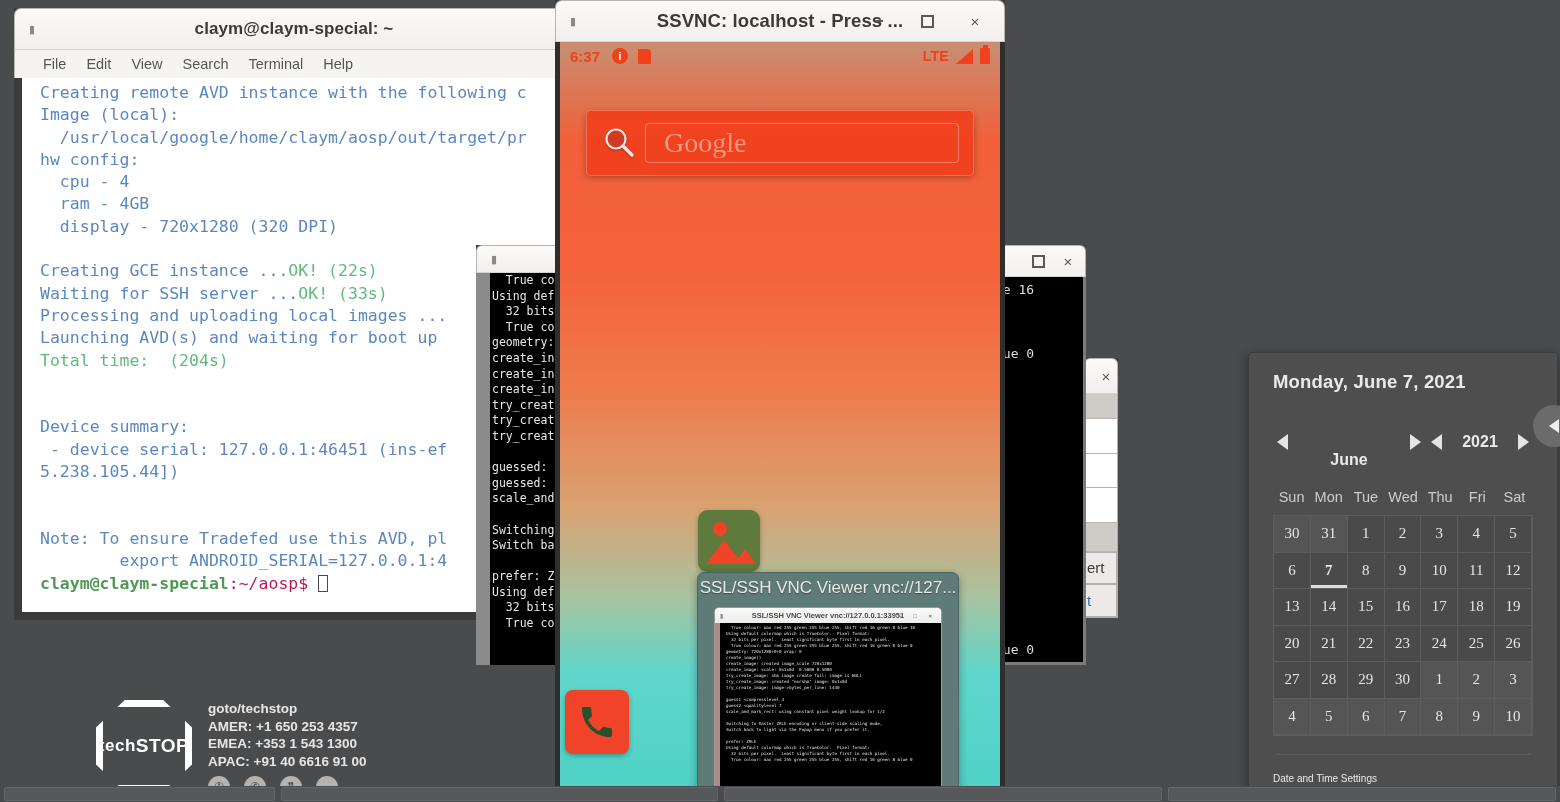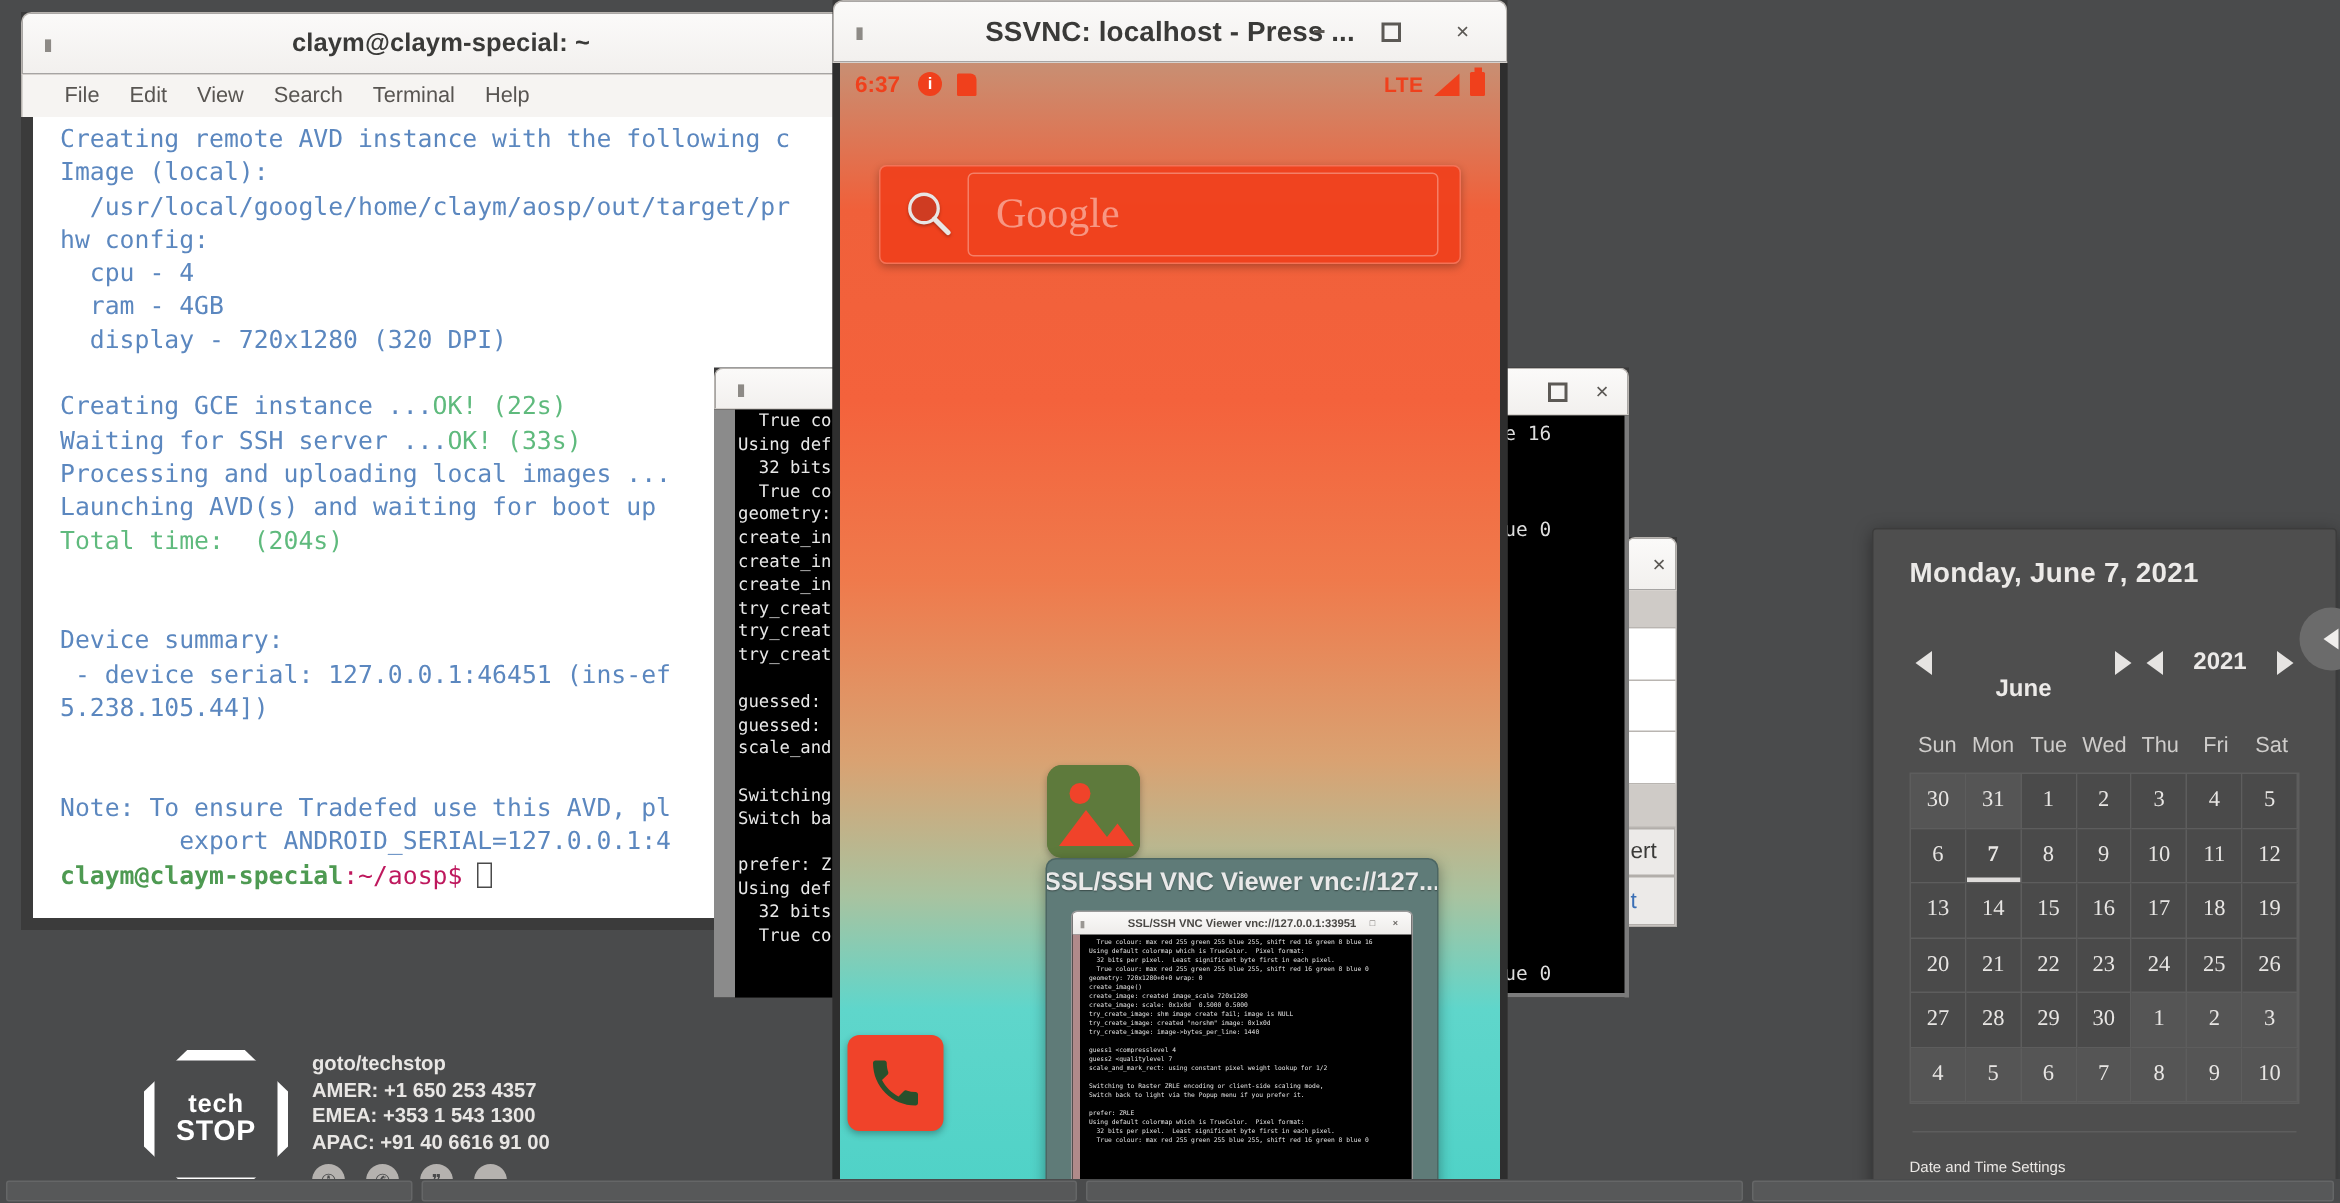--- a/index.html
+++ b/index.html
@@ -181,21 +181,21 @@
     margin: 40px 26px 0 26px; height: 66px;
     background: rgba(240,64,28,.92);
     border: 1px solid rgba(255,255,255,.25);
     border-radius: 5px;
     box-shadow: 0 2px 6px rgba(0,0,0,.28);
     display: flex; align-items: center; padding: 0 6px;
   }
   .magnifier { width: 52px; display:flex; align-items:center; justify-content:center; }
   .magnifier svg { filter: drop-shadow(0 1px 1px rgba(0,0,0,.3)); }
   .search-field {
-    flex: 1; height: 56px; margin-right: 8px;
+    flex: 1; height: 40px; margin-right: 8px;
     border: 1px solid rgba(255,255,255,.32);
     border-radius: 4px;
     display: flex; align-items: center; padding-left: 18px;
     font-family: "Liberation Serif", serif;
     font-size: 28px; color: rgba(255,255,255,.45);
   }
   .app-icon { position: absolute; border-radius: 10px; }
   #icon-photos {
     left: 138px; top: 468px; width: 62px; height: 62px;
     background: #5e7a3c;
@@ -215,21 +215,21 @@
     width: 262px; height: 260px; z-index: 6;
     background: #5f7b78;
     border: 1px solid #4c6663;
     border-radius: 7px 7px 0 0;
     box-shadow: 0 3px 9px rgba(0,0,0,.35);
     overflow: hidden;
   }
   #nested .n-title {
     height: 30px; display: flex; align-items: center;
     justify-content: center;
-    font-size: 17px; font-weight: bold; color: #e9e9e9;
+    font-size: 17px; font-weight: normal; color: #e9e9e9;
     text-shadow: 0 1px 1px rgba(0,0,0,.4);
     white-space: nowrap; overflow: hidden;
   }
   #nested .n-inner {
     margin: 4px 16px 0 16px; height: 200px;
     border: 1px solid #9a9a9a;
     border-radius: 4px 4px 0 0;
     overflow: hidden; background: #000;
   }
   #nested .n-inner-title {
@@ -318,21 +318,21 @@
   }
 
   
   #techstop {
     position: absolute; left: 96px; top: 700px;
     display: flex; align-items: flex-start; gap: 16px; z-index: 0;
   }
   .octagon {
     width: 96px; height: 92px;
     position: relative;
-    display: flex; flex-direction: column; align-items: center; justify-content: center;
+    display: flex; flex-direction: row; align-items: center; justify-content: center;
     color: #fff; font-weight: bold; line-height: 1.05;
   }
   .octagon::before {
     content: ""; position: absolute; inset: 0;
     border: 7px solid #fff;
     clip-path: polygon(30% 0,70% 0,100% 30%,100% 70%,70% 100%,30% 100%,0 70%,0 30%);
   }
   .octagon .t1 { font-size: 17px; letter-spacing: .5px; z-index:1; }
   .octagon .t2 { font-size: 19px; letter-spacing: .5px; z-index:1; }
   .ts-lines { color: #e8e6e4; font-size: 13.5px; line-height: 17.5px; font-weight: bold; }

